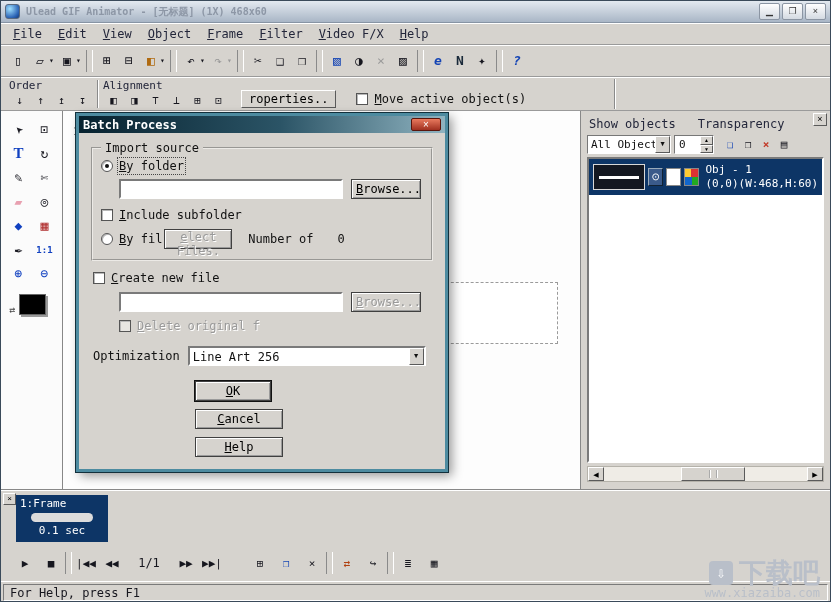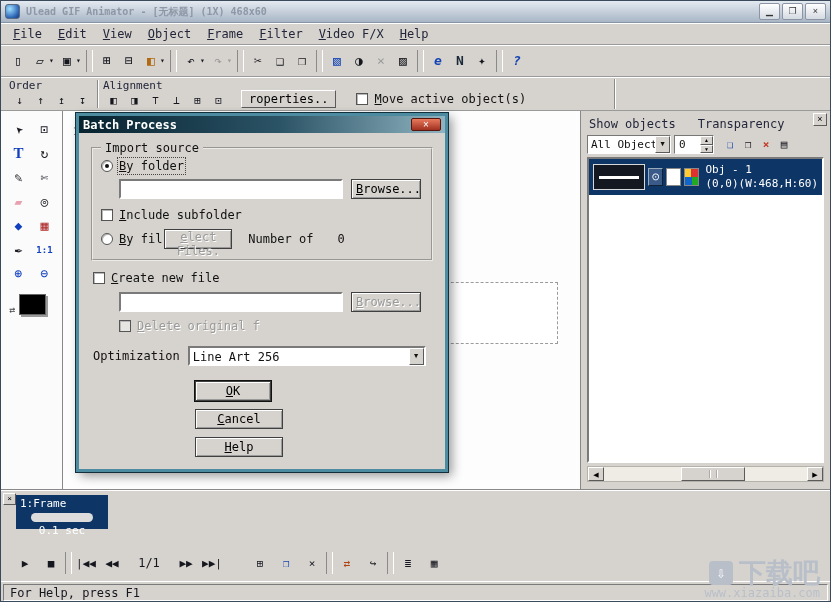--- a/index.html
+++ b/index.html
@@ -113,21 +113,21 @@
   .scroll-thumb { position:absolute; left:38%; width:64px; top:0; bottom:0; background:var(--chrome,#d6d3ce);
                   border:1px solid; border-color:#fff #5a5a5a #5a5a5a #fff;
                   background-image:repeating-linear-gradient(90deg,transparent 0 5px,#aaa 5px 6px,#fff 6px 7px);
                   background-size:18px 8px; background-repeat:no-repeat; background-position:center; }
 
   
   .framepanel { position:absolute; left:0; top:488px; width:100%; height:56px; border-top:1px solid #888;
                 box-shadow:inset 0 1px 0 #fff; }
   .fp-close { position:absolute; left:2px; top:3px; width:13px; height:12px; font-size:8px; line-height:10px;
               text-align:center; background:var(--chrome,#d6d3ce); border:1px solid; border-color:#fff #5a5a5a #5a5a5a #fff; }
-  .frame-item { position:absolute; left:15px; top:5px; width:92px; height:34px; background:var(--selection-navy,#0d3566);
+  .frame-item { position:absolute; left:15px; top:5px; width:92px; height:47px; background:var(--selection-navy,#0d3566);
                 color:#fff; font-size:11px; }
   .frame-label { padding:2px 0 0 4px; }
   .frame-thumb { width:62px; height:9px; background:#dcdcdc; border-radius:5px; margin:3px auto 2px; }
   .frame-duration { text-align:center; }
 
   .playbar { position:absolute; left:0; top:544px; width:100%; height:36px; display:flex; align-items:center;
              padding-left:12px; gap:2px; }
   .pbtn { min-width:24px; height:22px; display:flex; align-items:center; justify-content:center; font-size:11px;
           background:transparent; border:0; color:#16161e; font-family:inherit; white-space:nowrap; }
   .pbtn.sep { min-width:7px; width:7px; border-left:1px solid #8a8a8a; border-right:1px solid #fff; height:22px; }

